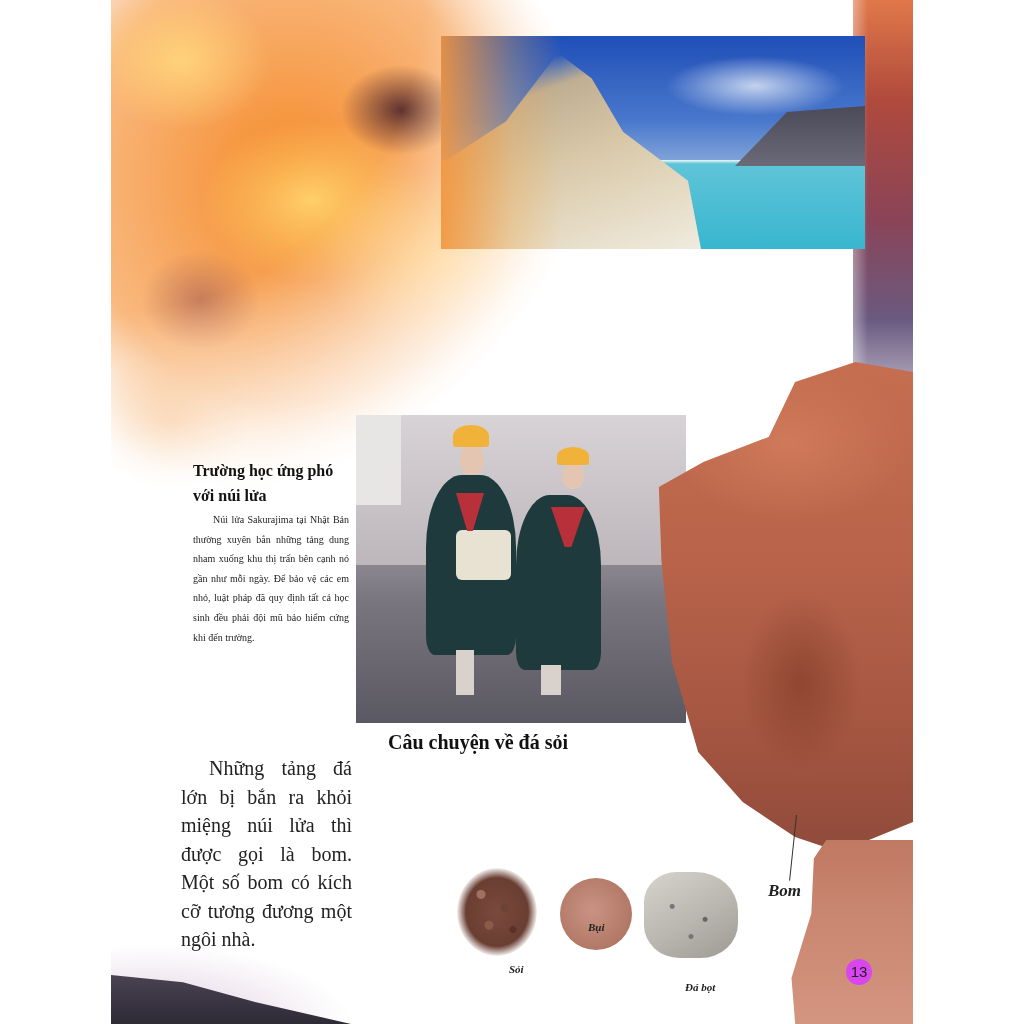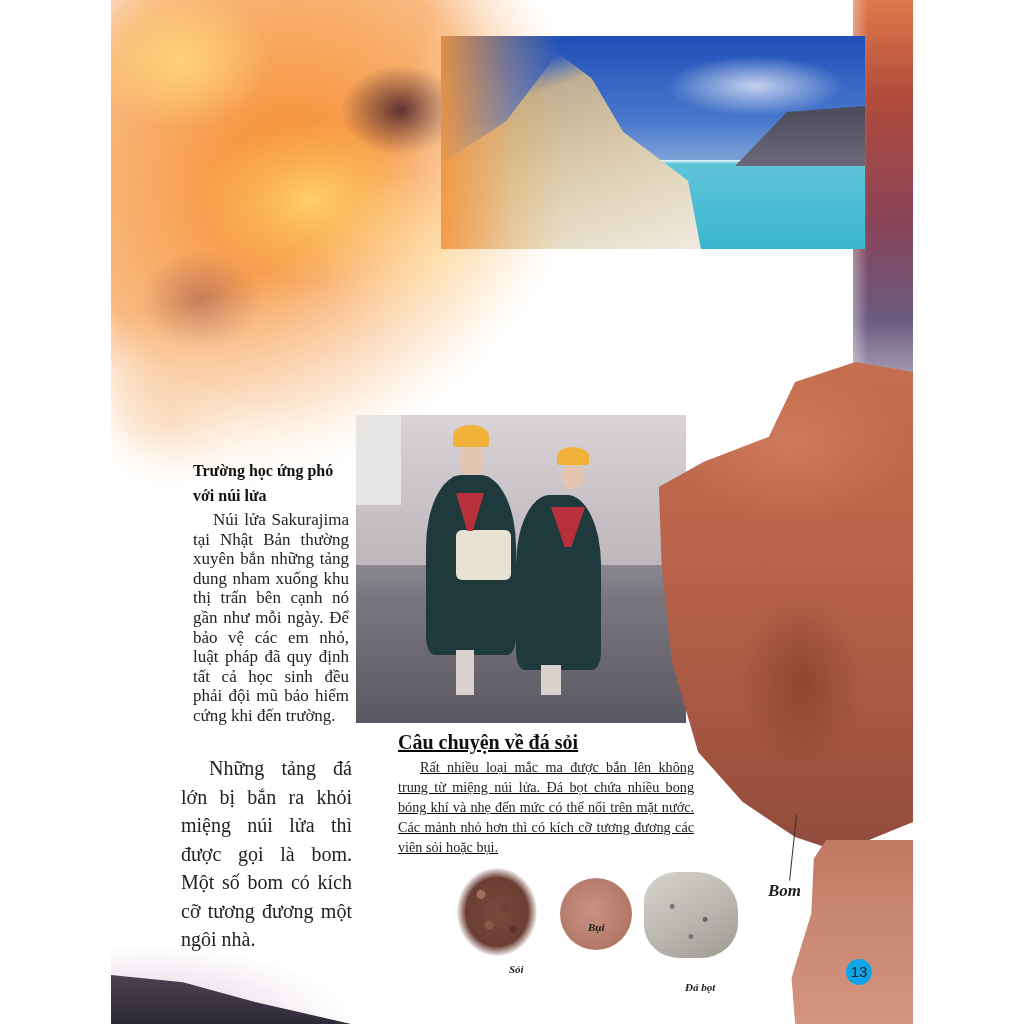--- a/index.html
+++ b/index.html
@@ -71,23 +71,23 @@
     .body-text {
       font-family: "Liberation Serif", "DejaVu Serif", serif;
       color: #222; margin: 0; text-align: justify;
     }
     .sec-swim { position: absolute; left: 359px; top: 276px; width: 335px; }
     .sec-swim .heading { font-size: 20px; line-height: 26px; }
     .sec-swim .body-text { font-size: 14.2px; line-height: 20px; text-indent: 22px; margin-top: 3px; }
 
     .sec-school { position: absolute; left: 82px; top: 458px; width: 156px; }
     .sec-school .heading { font-size: 16px; line-height: 25px; }
-    .sec-school .body-text { font-size: 17px; line-height: 19.6px; text-indent: 20px; margin-top: 2px; }
-
-    .sec-pebble { position: absolute; left: 287px; top: 729px; width: 296px; text-decoration: underline; }
+    .sec-school .body-text { font-size: 10px; line-height: 19.6px; text-indent: 20px; margin-top: 2px; }
+
+    .sec-pebble { position: absolute; left: 277px; top: 729px; width: 296px; }
     .sec-pebble .heading { font-size: 20px; line-height: 26px; }
     .sec-pebble .body-text { font-size: 14.2px; line-height: 20px; text-indent: 22px; margin-top: 2px; }
 
     .sec-bomb { position: absolute; left: 70px; top: 754px; width: 171px; }
     .sec-bomb .body-text { font-size: 20px; line-height: 28.5px; text-indent: 28px; color: #222; }
 
     
     .school-photo {
       position: absolute; left: 245px; top: 415px; width: 330px; height: 308px;
       overflow: hidden;
@@ -151,21 +151,21 @@
       position: absolute; left: 685px; top: 815px; width: 1px; height: 66px;
       background: #333; transform: rotate(6deg); transform-origin: top;
     }
     .bomb-label {
       position: absolute; left: 657px; top: 881px;
       font-family: "Liberation Serif", "DejaVu Serif", serif;
       font-style: italic; font-weight: bold; font-size: 17px; color: #222;
     }
     .page-number {
       position: absolute; left: 735px; top: 959px; width: 26px; height: 26px;
-      border-radius: 50%; background: #0ea5e9;
+      border-radius: 50%; background: #d946ef;
       font-family: "Liberation Sans", "DejaVu Sans", sans-serif;
       font-size: 15px; line-height: 26px; text-align: center; color: #222;
     }
 
     
     .sample { position: absolute; }
     .sample-pebble {
       left: 346px; top: 868px; width: 80px; height: 88px; border-radius: 50%;
       background:
         radial-gradient(circle at 30% 30%, #a07060 0 4px, transparent 5px),
@@ -246,21 +246,20 @@
     <p class="body-text">Núi lửa Sakurajima tại Nhật Bản thường xuyên bắn những tảng dung nham xuống khu thị trấn bên cạnh nó gần như mỗi ngày. Để bảo vệ các em nhỏ, luật pháp đã quy định tất cả học sinh đều phải đội mũ bảo hiểm cứng khi đến trường.</p>
   </div>
 
   <div class="rock-upper"></div>
   <div class="rock-lower"></div>
   <div class="bomb-leader"></div>
   <div class="bomb-label">Bom</div>
 
   <div class="sec-pebble">
     <h2 class="heading">Câu chuyện về đá sỏi</h2>
-    <p class="body-text">Rất nhiều loại mắc ma được bắn lên không trung từ miệng núi lửa. Đá bọt chứa nhiều bong bóng khí và nhẹ đến mức có thể nổi trên mặt nước. Các mảnh nhỏ hơn thì có kích cỡ tương đương các viên sỏi hoặc bụi.</p>
   </div>
 
   <div class="sec-bomb">
     <p class="body-text">Những tảng đá lớn bị bắn ra khỏi miệng núi lửa thì được gọi là bom. Một số bom có kích cỡ tương đương một ngôi nhà.</p>
   </div>
 
   <div class="sample sample-pebble"></div>
   <div class="sample sample-dust"></div>
   <div class="sample sample-pumice"></div>
   <div class="sample-label lbl-pebble">Sỏi</div>

